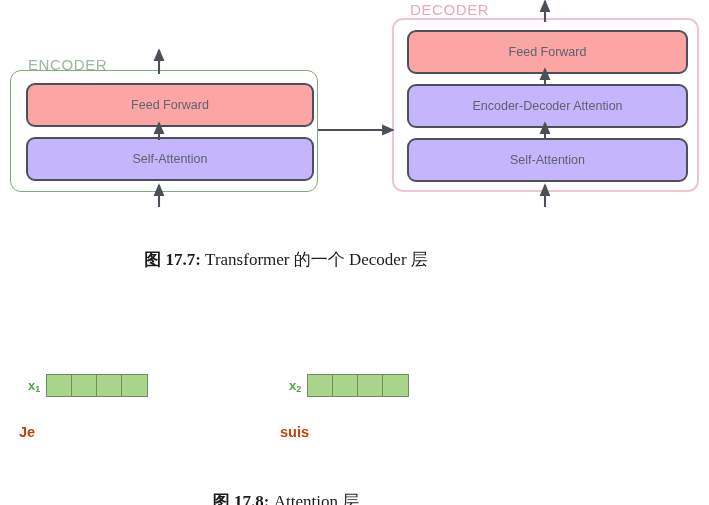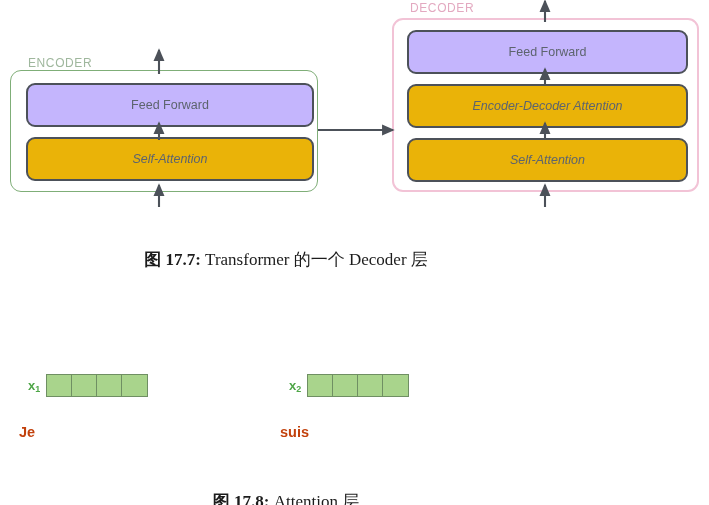--- a/index.html
+++ b/index.html
@@ -20,21 +20,21 @@
     position: absolute;
     left: 0;
     top: 0;
     width: 709px;
     height: 215px;
   }
 
   .group-label {
     position: absolute;
     font-family: "Liberation Sans", sans-serif;
-    font-size: 12px;
+    font-size: 15px;
     letter-spacing: 0.6px;
     white-space: nowrap;
   }
   .group-label.encoder { color: #9fb79d; left: 28px; top: 56px; }
   .group-label.decoder { color: #e3a9c0; left: 410px; top: 1px; }
 
   .stack-group {
     position: absolute;
     box-sizing: border-box;
     border-radius: 11px;
@@ -54,22 +54,22 @@
     box-sizing: border-box;
     border: 2px solid #4c5159;
     border-radius: 9px;
     display: flex;
     align-items: center;
     justify-content: center;
     color: #5d646e;
     font-size: 12.5px;
     font-family: "Liberation Sans", sans-serif;
   }
-  .sub-block.blue  { background: #c4b5fd; }
-  .sub-block.peach { background: #eab308; font-style: italic; }
+  .sub-block.blue  { background: #fca5a5; }
+  .sub-block.peach { background: #c4b5fd; }
 
   
   .enc-ff { left: 15px; top: 12px;  width: 288px; height: 44px; }
   .enc-sa { left: 15px; top: 66px;  width: 288px; height: 44px; }
   
   .dec-ff  { left: 13px; top: 10px;  width: 281px; height: 44px; }
   .dec-eda { left: 13px; top: 64px;  width: 281px; height: 44px; }
   .dec-sa  { left: 13px; top: 118px; width: 281px; height: 44px; }
 
   .arrow-layer {

